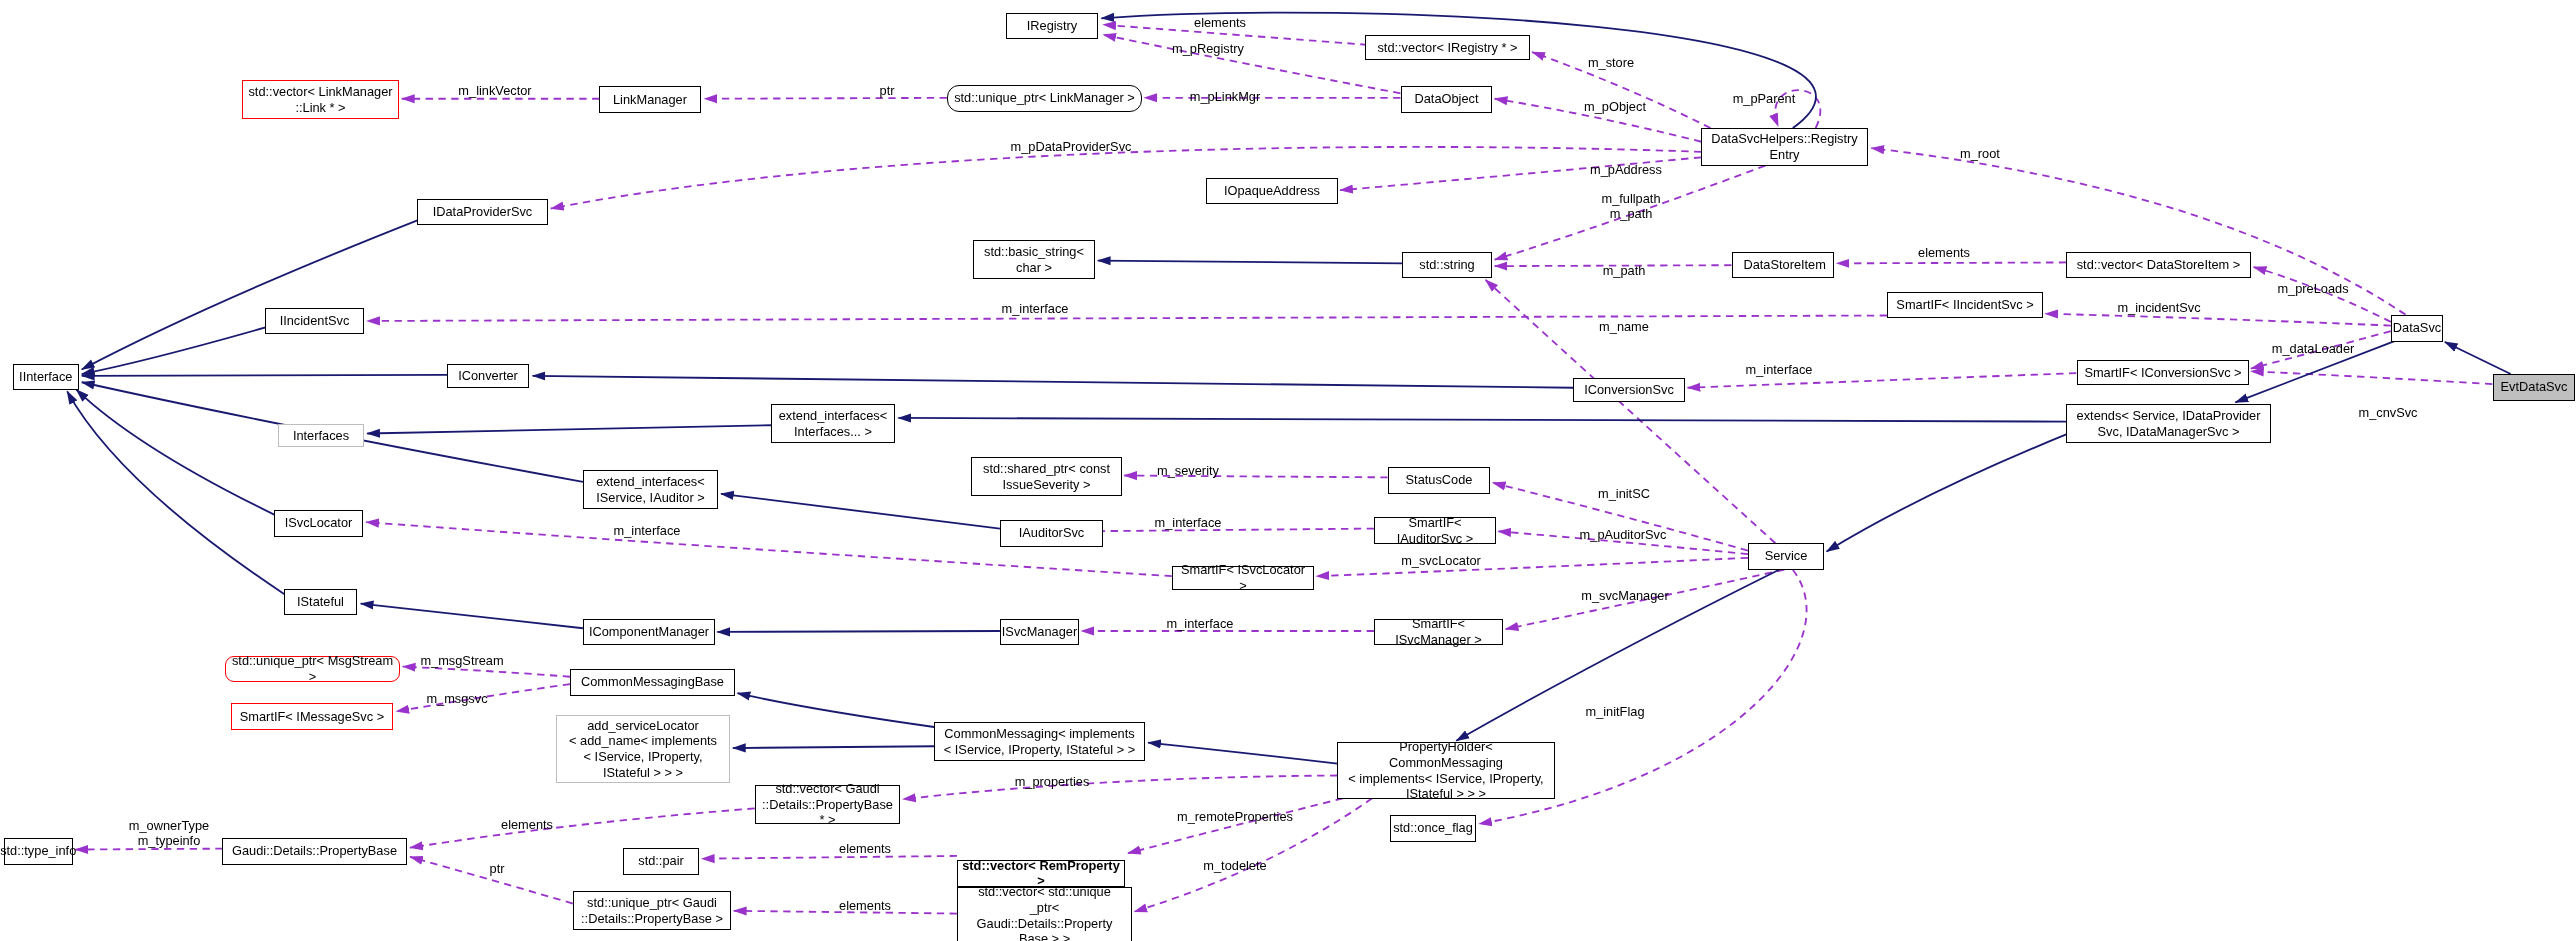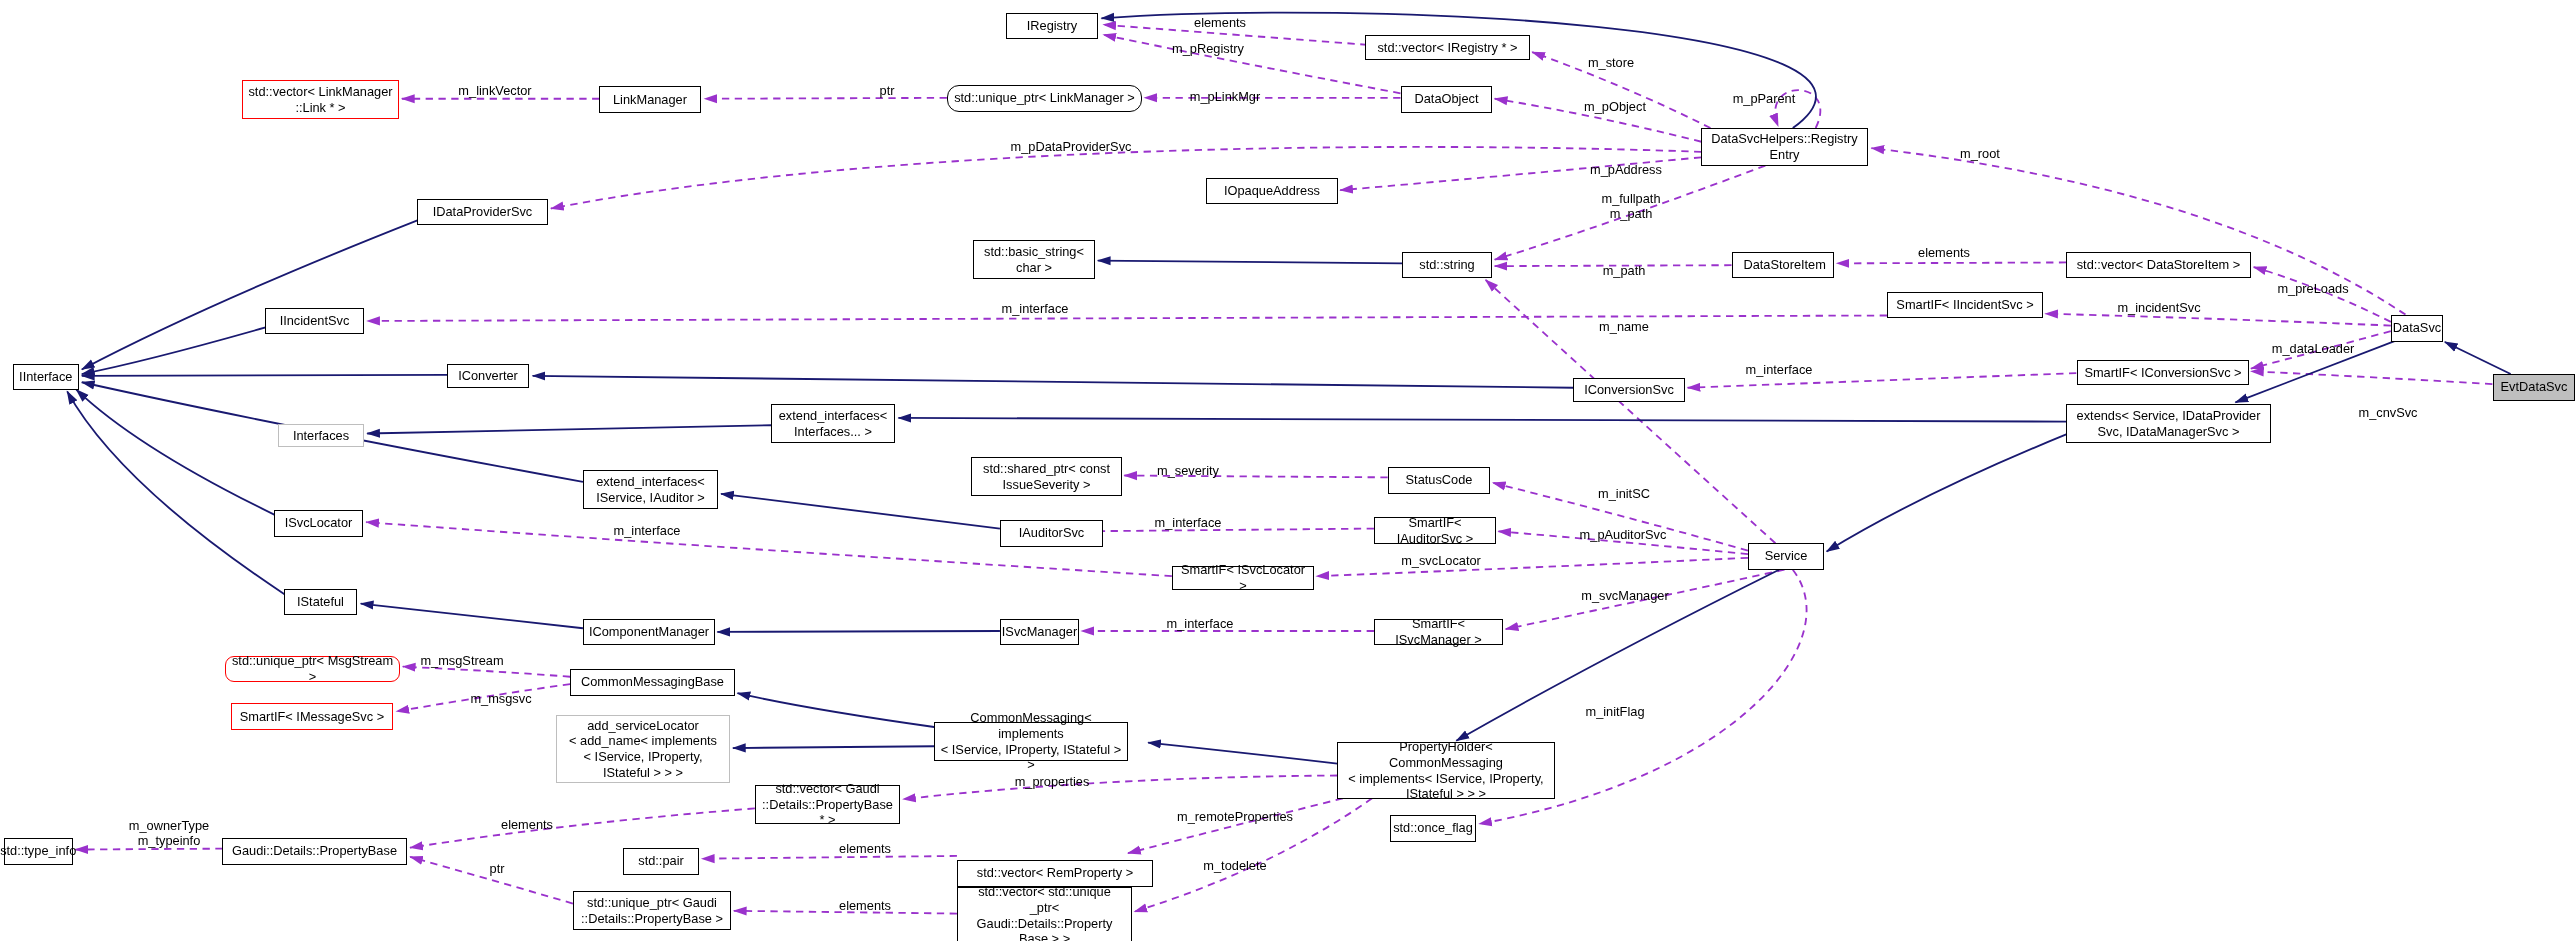--- a/index.html
+++ b/index.html
@@ -139,32 +139,32 @@
       <div class="node" style="left: 583px; top: 619px; width: 132px; height: 25.6px;">IComponentManager</div>
       <div class="node" style="left: 1000px; top: 619px; width: 79px; height: 25.6px;">ISvcManager</div>
       <div class="node" style="left: 1374px; top: 619px; width: 129px; height: 25.6px;">SmartIF&lt; ISvcManager &gt;</div>
       <div class="node red" style="left: 225px; top: 656px; width: 175px; height: 25.6px; border-radius: 9px;">std::unique_ptr&lt; MsgStream &gt;</div>
       <div class="node" style="left: 570px; top: 669px; width: 165px; height: 26.5px;">CommonMessagingBase</div>
       <div class="node red" style="left: 231px; top: 703px; width: 162px; height: 27.4px;">SmartIF&lt; IMessageSvc &gt;</div>
       <div class="node grey" style="left: 556px; top: 715px; width: 174px; height: 68px;">add_serviceLocator
 &lt; add_name&lt; implements
 &lt; IService, IProperty,
 IStateful &gt; &gt; &gt;</div>
-      <div class="node" style="left: 934px; top: 722px; width: 194px; height: 39px;">CommonMessaging&lt; implements
+      <div class="node" style="left: 934px; top: 722px; width: 211px; height: 39px;">CommonMessaging&lt; implements
 &lt; IService, IProperty, IStateful &gt; &gt;</div>
       <div class="node" style="left: 755px; top: 785px; width: 145px; height: 39px;">std::vector&lt; Gaudi
 ::Details::PropertyBase * &gt;</div>
       <div class="node" style="left: 1337px; top: 742px; width: 218px; height: 57px;">PropertyHolder&lt; CommonMessaging
 &lt; implements&lt; IService, IProperty,
 IStateful &gt; &gt; &gt;</div>
       <div class="node" style="left: 1390px; top: 815px; width: 86px; height: 26.5px;">std::once_flag</div>
       <div class="node" style="left: 3.7px; top: 838px; width: 69px; height: 26.5px;">std::type_info</div>
       <div class="node" style="left: 222px; top: 838px; width: 185px; height: 26.5px;">Gaudi::Details::PropertyBase</div>
       <div class="node" style="left: 623px; top: 848px; width: 76px; height: 26.5px;">std::pair</div>
-      <div class="node" style="left: 957px; top: 860px; width: 196px; height: 26.5px;">std::vector&lt; RemProperty &gt;</div>
+      <div class="node" style="left: 957px; top: 860px; width: 168px; height: 26.5px; font-weight: bold;">std::vector&lt; RemProperty &gt;</div>
       <div class="node" style="left: 573px; top: 891px; width: 158px; height: 39px;">std::unique_ptr&lt; Gaudi
 ::Details::PropertyBase &gt;</div>
       <div class="node" style="left: 957px; top: 887px; width: 175px; height: 57px;">std::vector&lt; std::unique
 _ptr&lt; Gaudi::Details::Property
 Base &gt; &gt;</div>
     </div>
   <div id="labels">
       <div class="edge-label" style="left: 1220px; top: 23px;">elements</div>
       <div class="edge-label" style="left: 1208px; top: 49px;">m_pRegistry</div>
       <div class="edge-label" style="left: 1611px; top: 63px;">m_store</div>
@@ -189,21 +189,21 @@
       <div class="edge-label" style="left: 1779px; top: 370px;">m_interface</div>
       <div class="edge-label" style="left: 1188px; top: 471px;">m_severity</div>
       <div class="edge-label" style="left: 1624px; top: 494px;">m_initSC</div>
       <div class="edge-label" style="left: 1188px; top: 523px;">m_interface</div>
       <div class="edge-label" style="left: 1623px; top: 535px;">m_pAuditorSvc</div>
       <div class="edge-label" style="left: 647px; top: 531px;">m_interface</div>
       <div class="edge-label" style="left: 1441px; top: 561px;">m_svcLocator</div>
       <div class="edge-label" style="left: 1200px; top: 624px;">m_interface</div>
       <div class="edge-label" style="left: 1625px; top: 596px;">m_svcManager</div>
       <div class="edge-label" style="left: 462px; top: 661px;">m_msgStream</div>
-      <div class="edge-label" style="left: 457px; top: 699px; margin-left: 44px;">m_msgsvc</div>
+      <div class="edge-label" style="left: 457px; top: 699px;">m_msgsvc</div>
       <div class="edge-label" style="left: 1615px; top: 712px;">m_initFlag</div>
       <div class="edge-label" style="left: 1052px; top: 782px;">m_properties</div>
       <div class="edge-label" style="left: 1235px; top: 817px;">m_remoteProperties</div>
       <div class="edge-label" style="left: 1235px; top: 866px;">m_todelete</div>
       <div class="edge-label" style="left: 527px; top: 825px;">elements</div>
       <div class="edge-label" style="left: 865px; top: 849px;">elements</div>
       <div class="edge-label" style="left: 865px; top: 906px;">elements</div>
       <div class="edge-label" style="left: 497px; top: 869px;">ptr</div>
       <div class="edge-label" style="left: 169px; top: 834px;">m_ownerType
 m_typeinfo</div>

